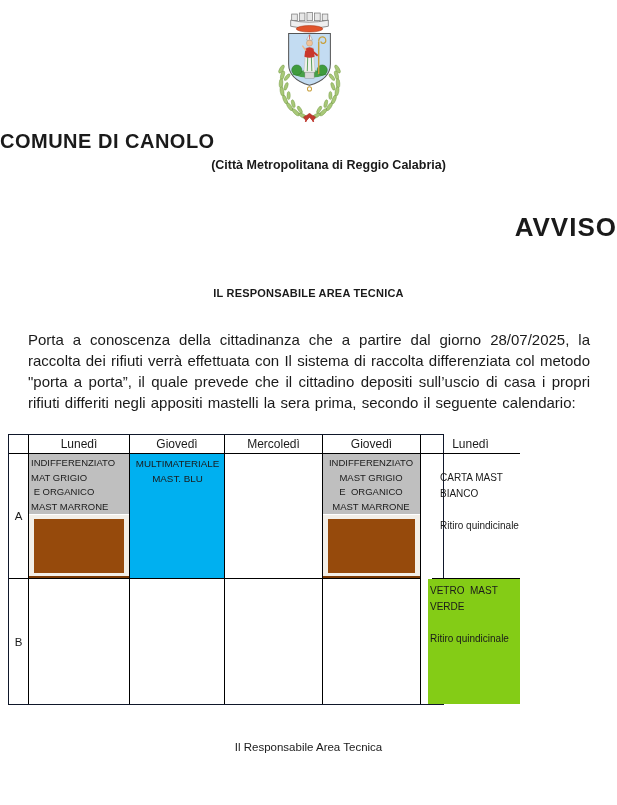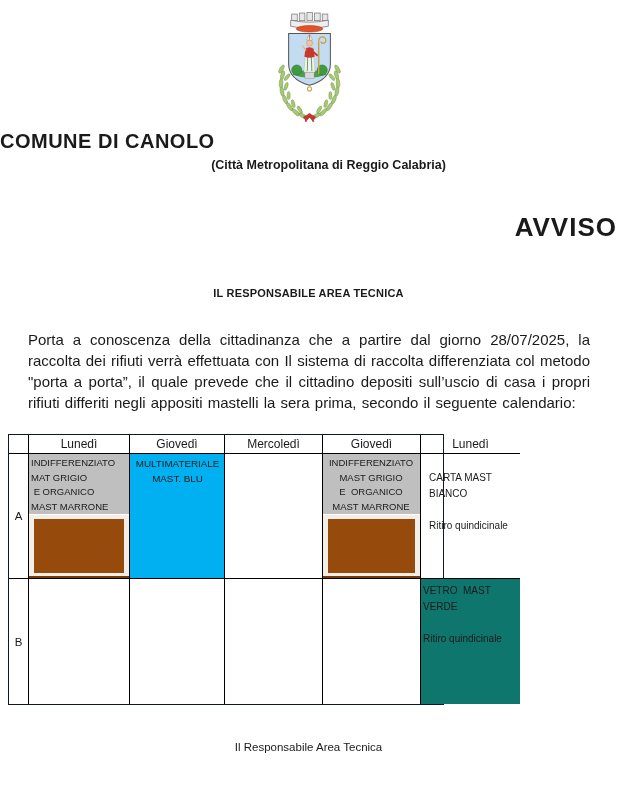--- a/index.html
+++ b/index.html
@@ -78,21 +78,21 @@
     position:absolute;
     left:0; right:0; bottom:0;
     height:63px;
     padding:4px 5px 3px 5px;
     border-bottom:2px solid #7a3a05;
   }
   .bin-photo .bin-fill { width:100%; height:100%; }
   .cell.fill-cell { padding:2px 1px 0 2px; }
   .cell.fill-cell .txt { font-size:9.8px; }
   .cell.tue-cell .txt { text-align:center; padding-top:1px; }
-  .cell.fri-a { padding:16px 1px 0 8px; }
+  .cell.fri-a { padding:16px 1px 0 8px;margin-left:11px; }
   .cell.fri-a .txt, .cell.fri-b .txt { font-size:10px; line-height:16px; }
   .cell.fri-b { padding:4px 1px 0 2px; }
   
   .footer {
     position:absolute;
     left:0; top:738px; width:617px;
     text-align:center;
     font-size:11.5px; line-height:19px;
   }
 </style>
@@ -230,21 +230,21 @@
     </div>
     <div class="cell last-row">
       <div class="txt"></div>
     </div>
     <div class="cell last-row">
       <div class="txt"></div>
     </div>
     <div class="cell last-row">
       <div class="txt"></div>
     </div>
-    <div class="cell fri-b last-row" style="background-color: #0f766e;">
+    <div class="cell fri-b last-row" style="background-color: #84cc16; margin-left: 7px;">
       <div class="txt">VETRO  MAST
 VERDE
 
 Ritiro quindicinale</div>
     </div>
   </div>
 
   <div class="footer">
     <div>Il Responsabile Area Tecnica</div>
   </div>

